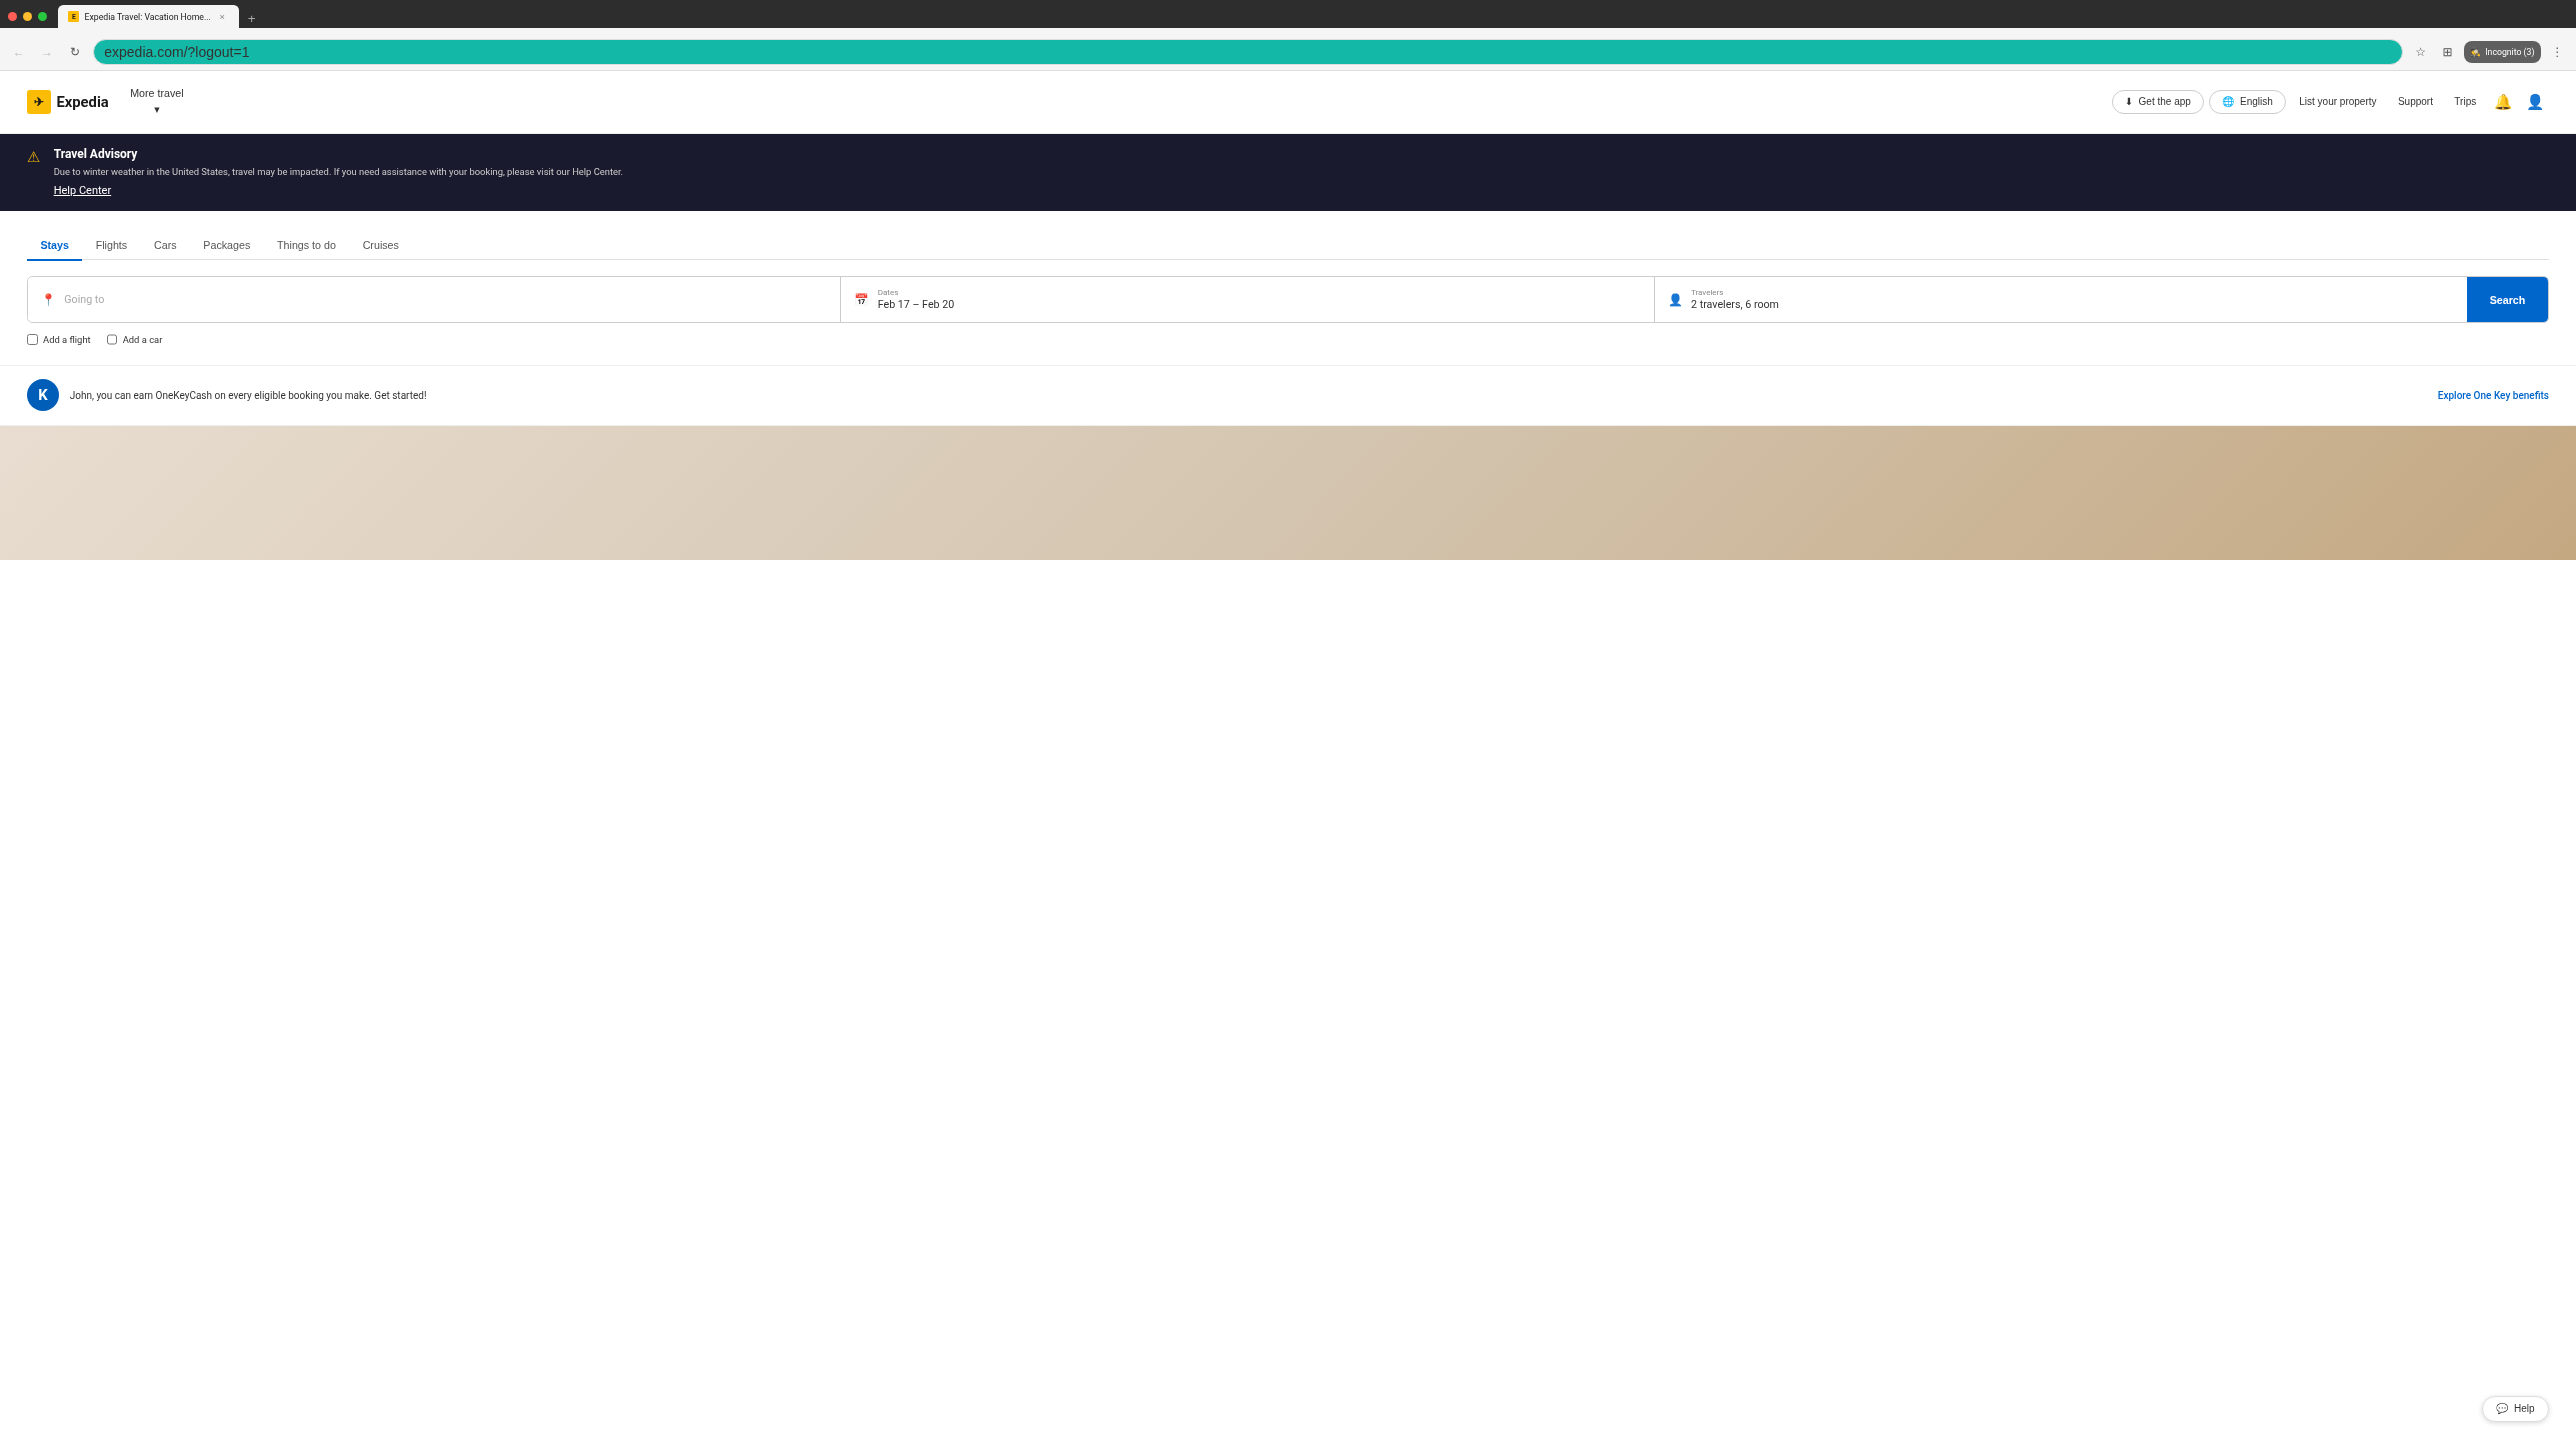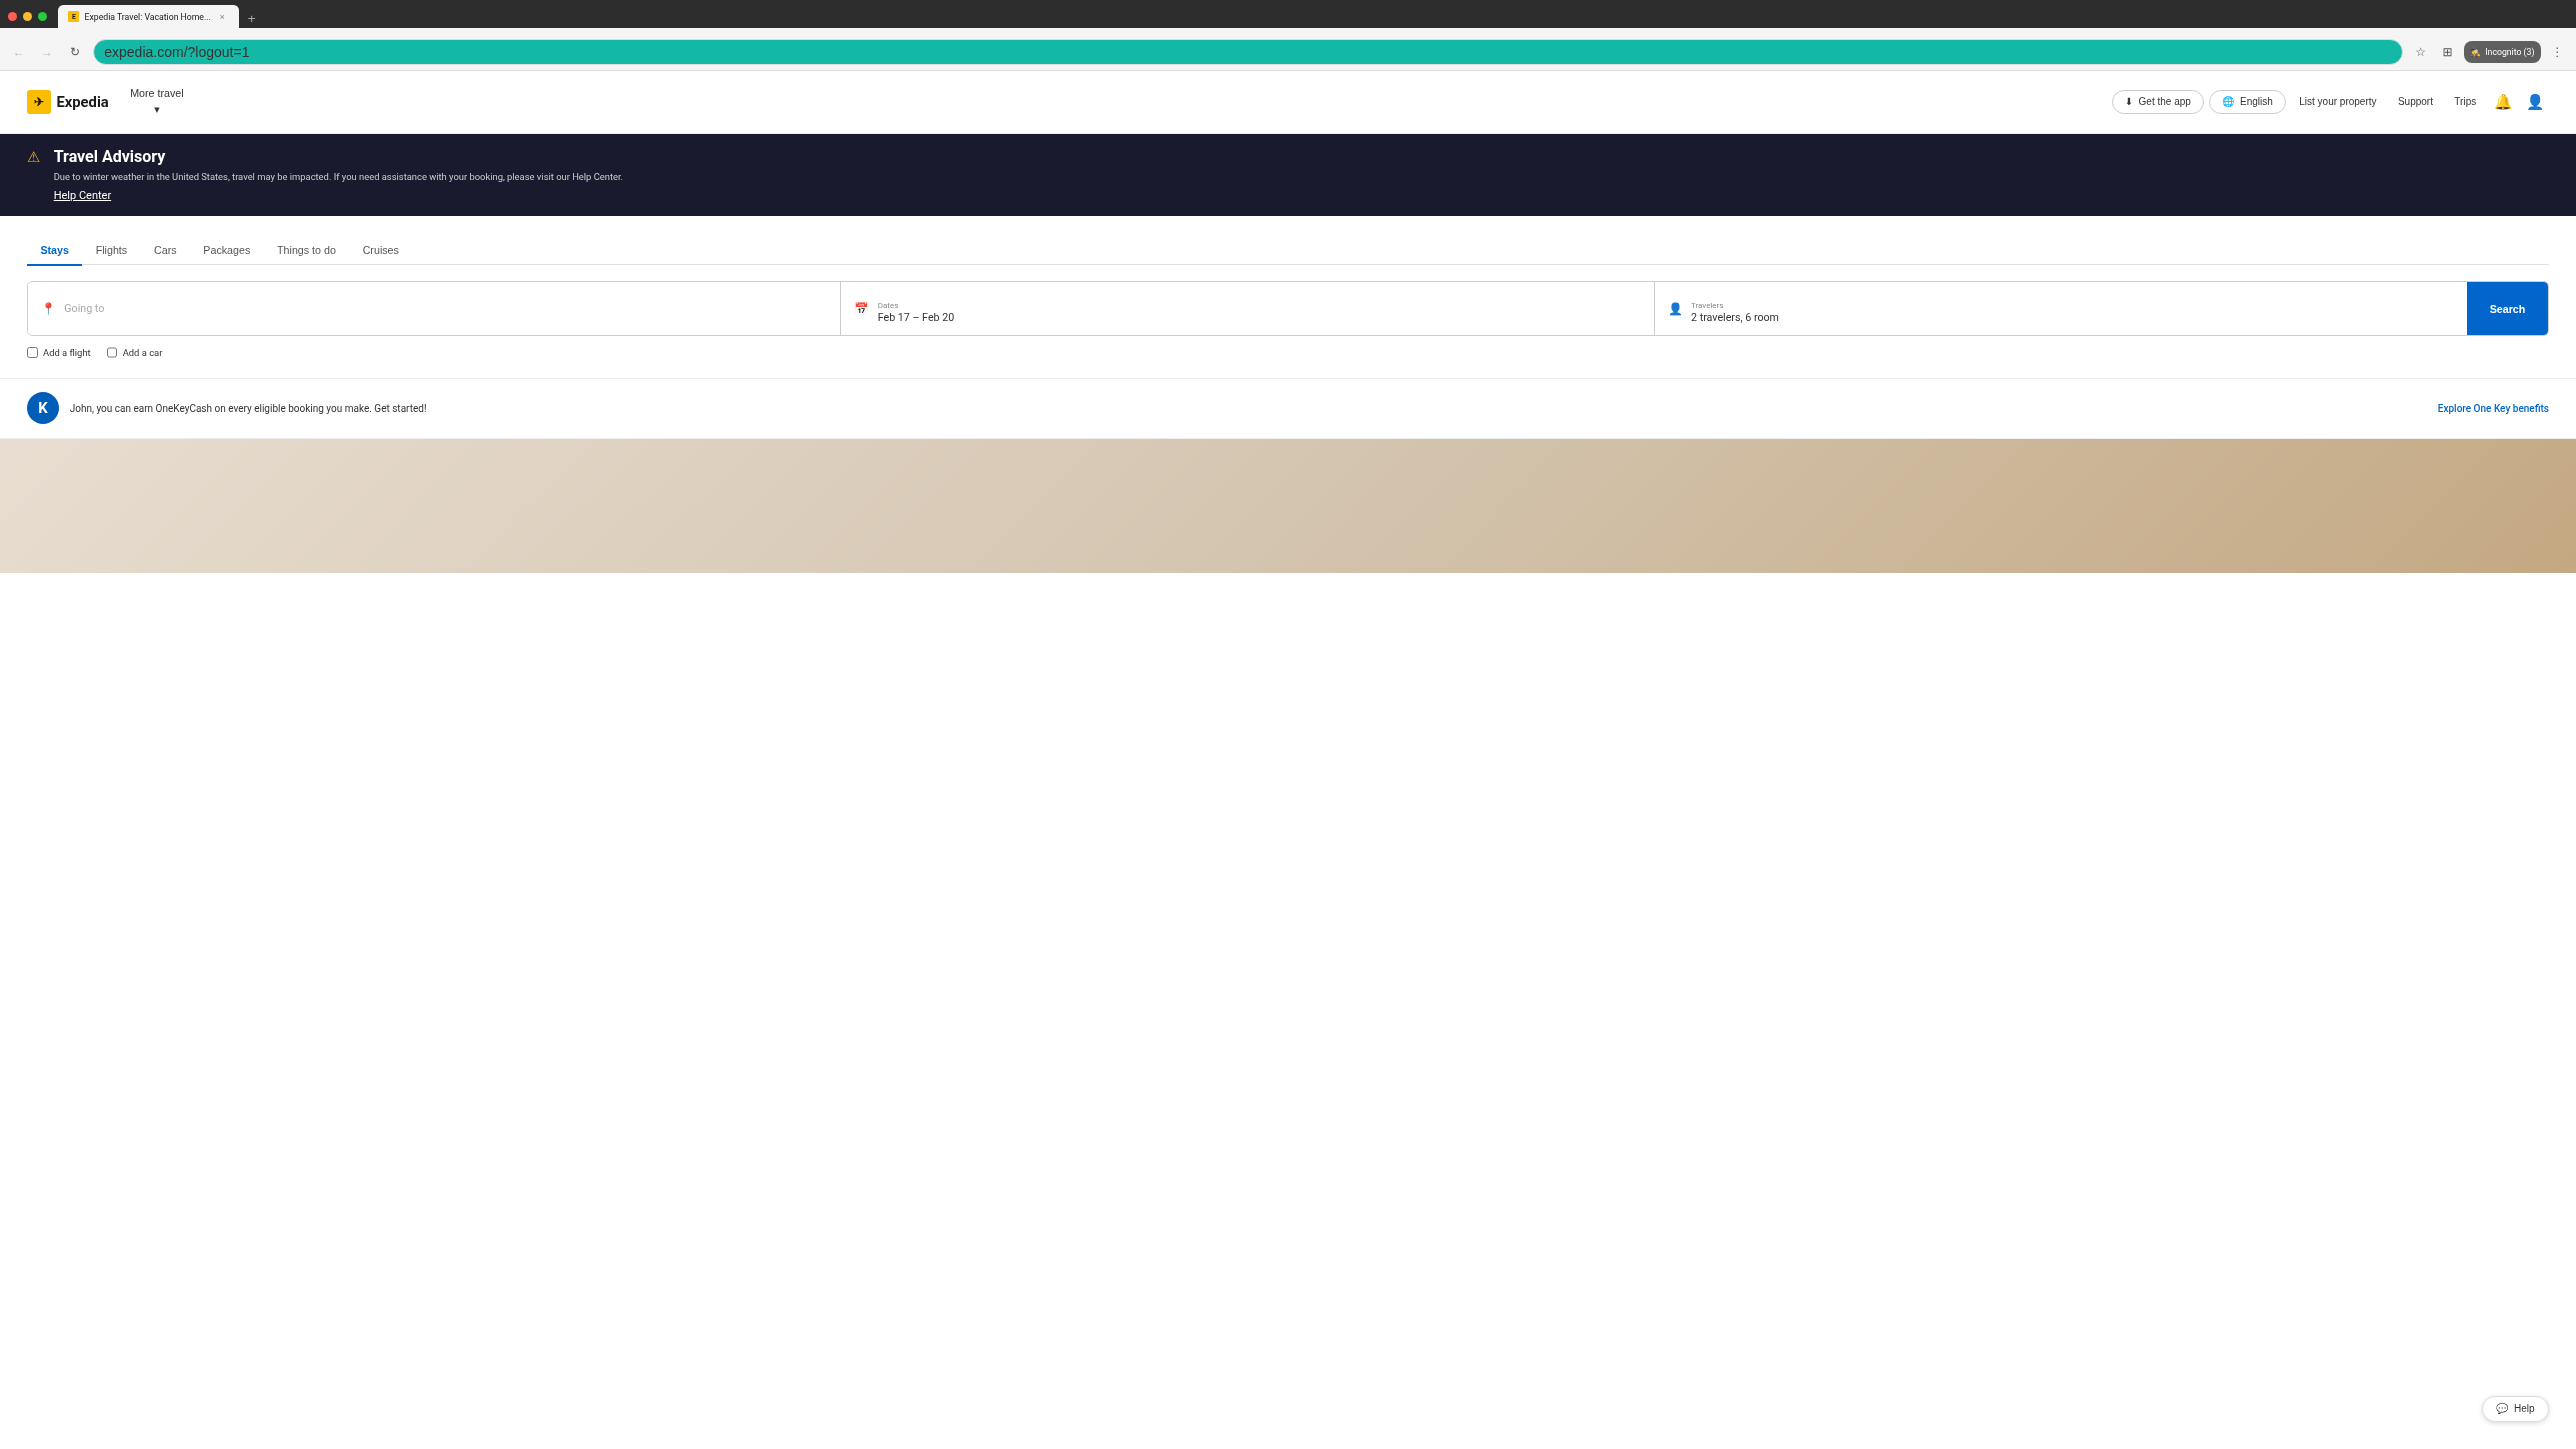--- a/index.html
+++ b/index.html
@@ -208,21 +208,21 @@
       align-items: flex-start;
       gap: 13.4px;
       margin: 0;
     }
     .advisory-icon {
       font-size: 14.8px;
       margin-top: 1.3px;
       color: #fbbc05;
     }
     .advisory-content h3 {
-      font-size: 16px;
+      font-size: 12px;
       font-weight: 700;
       margin-bottom: 4px;
     }
     .advisory-content p {
       font-size: 9.4px;
       color: #ccc;
       margin-bottom: 5.4px;
       line-height: 1.5;
     }
     .advisory-link {
@@ -277,21 +277,20 @@
       background: white;
       cursor: pointer;
       display: flex; align-items: center; gap: 8px;
     }
     .search-field:last-of-type { border-right: none; }
     .field-icon { font-size: 12px; color: #555; }
     .field-content { display: flex; flex-direction: column; }
     .field-label {
       font-size: 8px; color: #888;
       margin-bottom: 1.3px;
-      margin-top: 8px;
     }
     .field-value {
       font-size: 10.7px; color: #333;
     }
     .field-placeholder {
       font-size: 10.7px; color: #aaa;
     }
     .search-btn {
       background: #0066cc;
       border: none;

